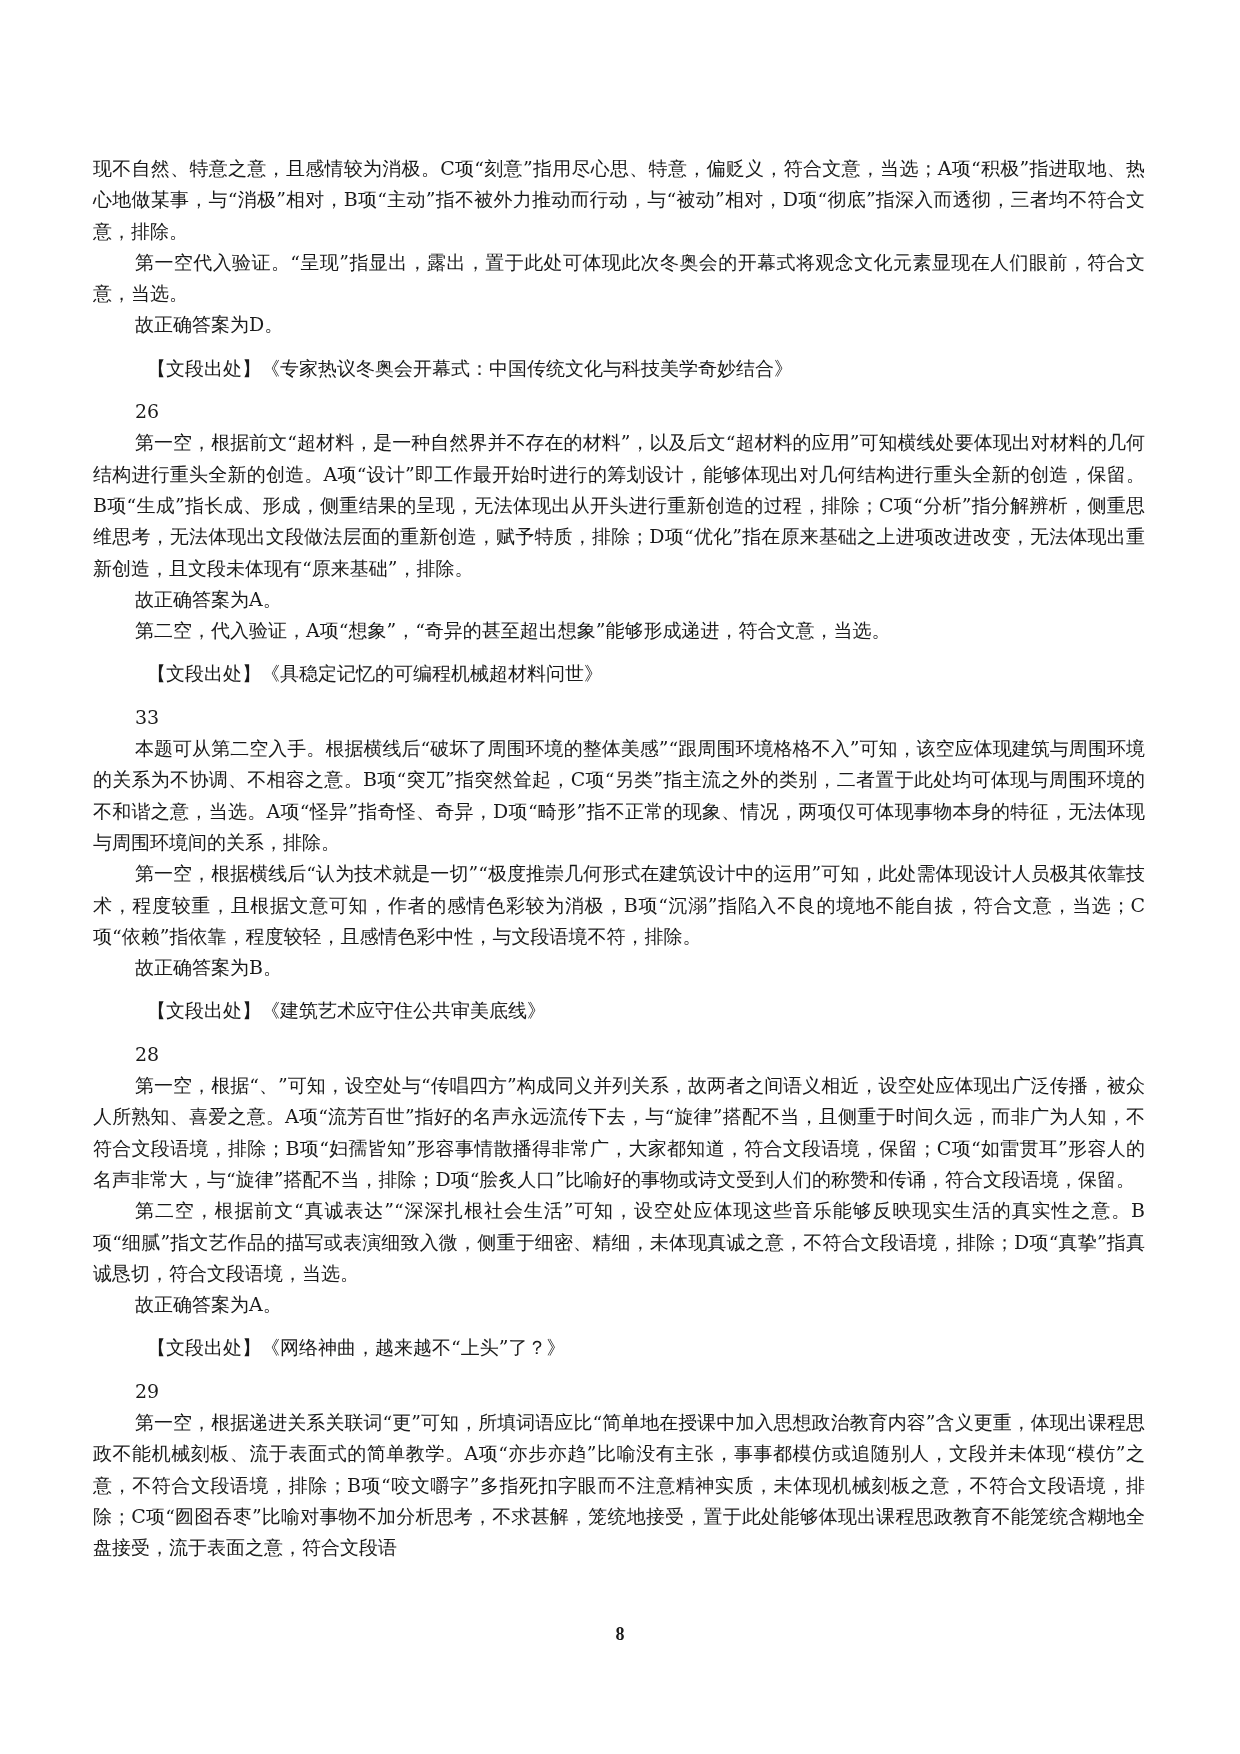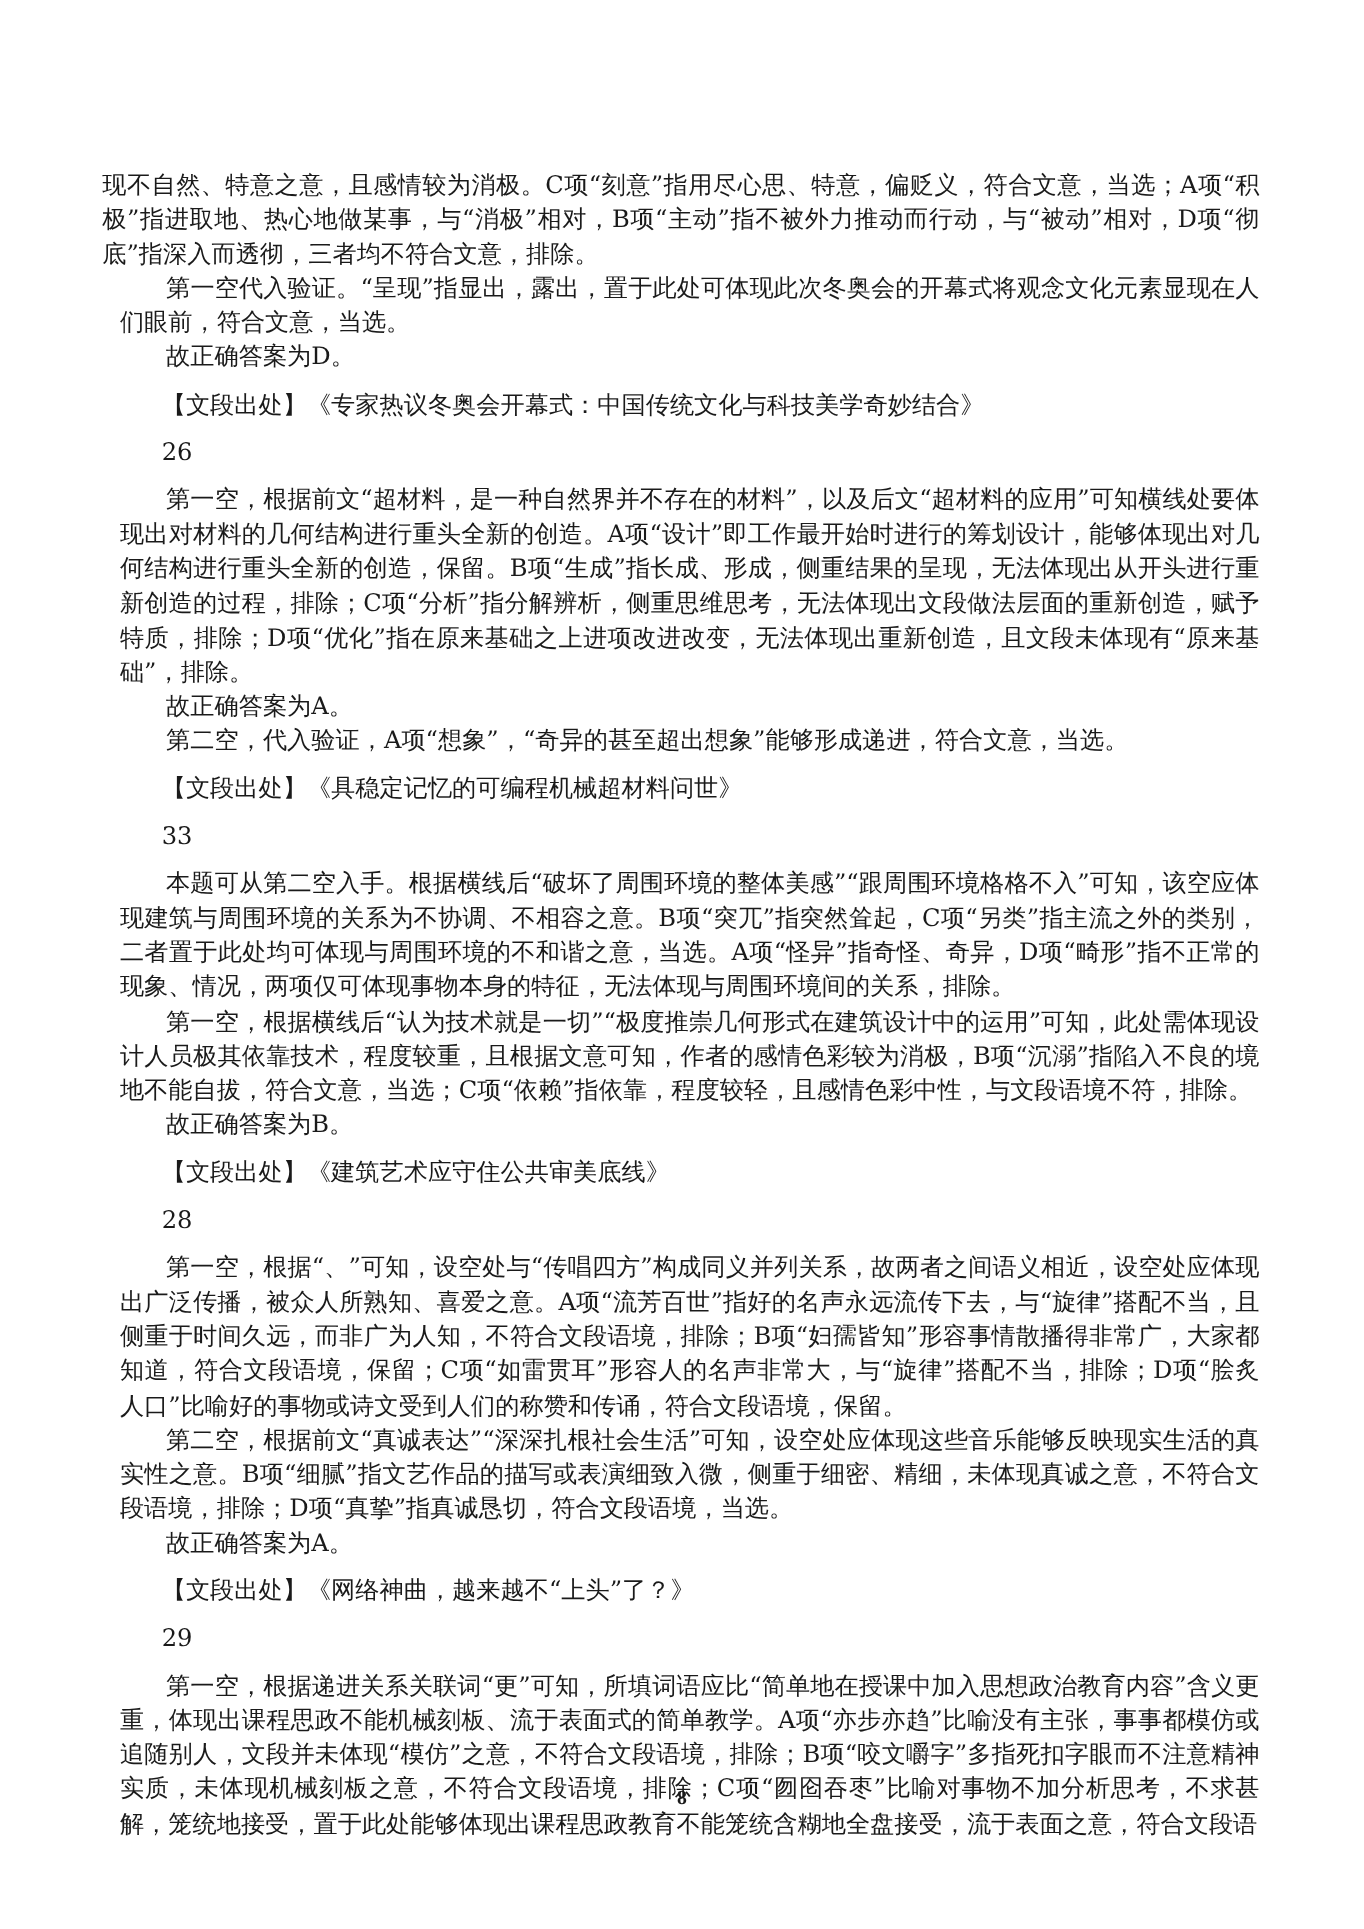--- a/index.html
+++ b/index.html
@@ -13,35 +13,34 @@
     position: relative;
     overflow: hidden;
     font-family: "DejaVu Serif", "Liberation Serif", serif;
     color: #1a1a1a;
   }
   .page-body {
     position: absolute;
     left: 93px;
     top: 153px;
     width: 1052px;
-    font-size: 22px;
+    font-size: 19px;
     line-height: 31.3px;
     text-align: justify;
     text-justify: inter-ideograph;
   }
   .para {
     margin: 0;
     padding: 0;
   }
   .para.indent {
     text-indent: 42px;
-    margin-left: 16px;
   }
   .qnum {
-    margin: 12px;
+    margin: 0;
     text-indent: 42px;
   }
   .source {
     margin: 12px;
     text-indent: 42px;
   }
   .page-number {
     position: absolute;
     left: 0;
     width: 1240px;

